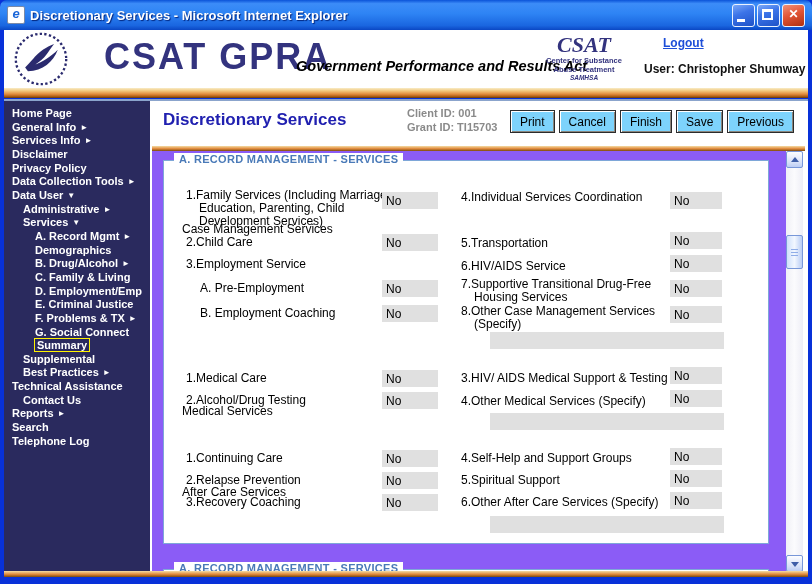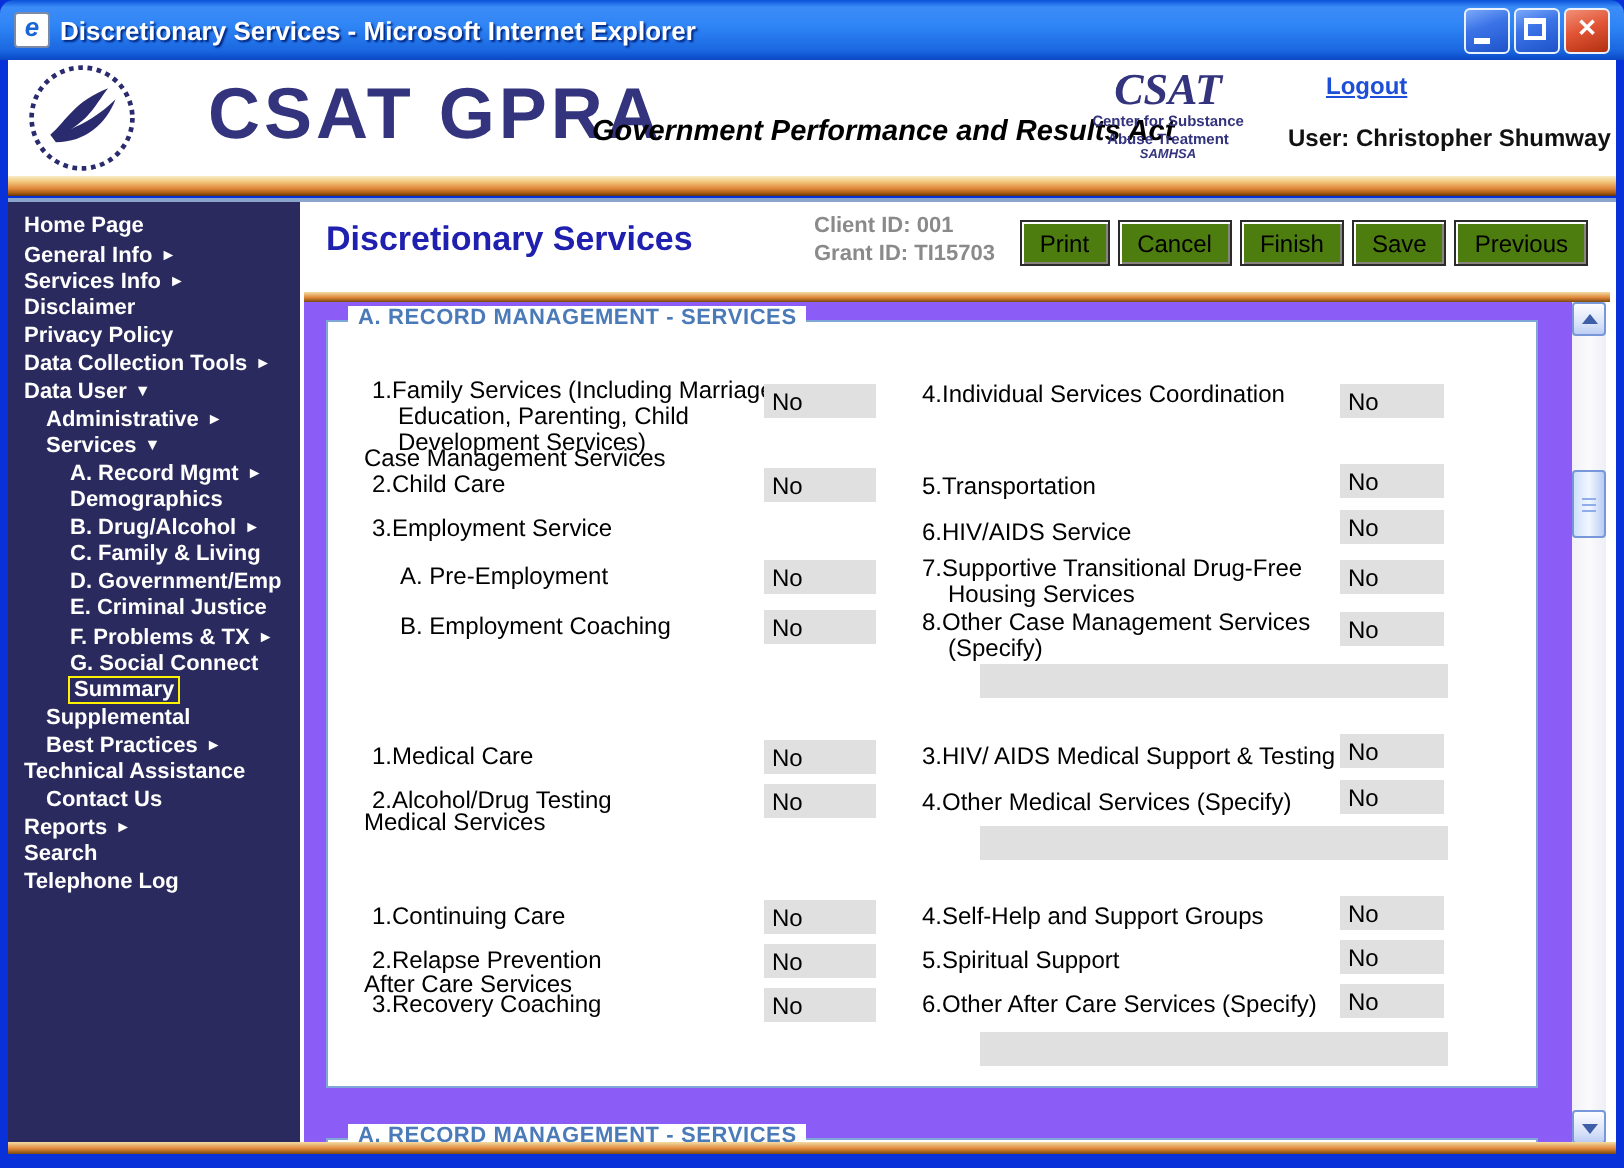--- a/index.html
+++ b/index.html
@@ -54,21 +54,21 @@
     white-space:nowrap;cursor:pointer;}
   .i0{padding-left:8px;} .i1{padding-left:19px;} .i2{padding-left:31px;}
   .nav-arrow{font-size:8px;margin-left:4px;vertical-align:1px;}
   .hl{outline:1px solid #fff200;padding:0 2px;}
 
   
   .page-title{left:163px;top:110px;font-size:17px;font-weight:bold;color:#2020b0;}
   .idline{left:407px;font-size:11px;font-weight:bold;color:#8a8a8a;}
   .btnrow{position:absolute;right:18px;top:110px;display:flex;gap:4px;}
   .xbtn{height:23px;padding:0 9px;font-family:"Liberation Sans",sans-serif;font-size:12px;
-    color:#000;background:#4d7c0f;border:1px solid #2b2b2b;
+    color:#000;background:#7dd3fc;border:1px solid #2b2b2b;
     box-shadow:inset 1px 1px 0 #ffffff,inset -1px -1px 0 #8a857c;cursor:pointer;}
   .gold-rule-main{left:152px;top:146px;width:653px;height:5px;
     background:linear-gradient(180deg,#f4dca4 0%,#e0883a 55%,#7a4a10 100%);}
   .gold-rule-bot{left:4px;top:571px;width:804px;height:6px;
     background:linear-gradient(180deg,#f4dca4 0%,#e0883a 55%,#7a4a10 100%);}
 
   
   .formview{left:152px;top:151px;width:634px;height:421px;background:#8b5cf6;overflow:hidden;}
   .fieldset{position:absolute;border:1px solid #7ea7d8;background:#fff;}
   .legend{position:absolute;left:10px;top:-8px;background:#fff;padding:0 5px;
@@ -143,21 +143,21 @@
   <div class="nav i0"><span>Disclaimer</span></div>
   <div class="nav i0"><span>Privacy Policy</span></div>
   <div class="nav i0"><span>Data Collection Tools</span><span class="nav-arrow">►</span></div>
   <div class="nav i0"><span>Data User</span><span class="nav-arrow">▼</span></div>
   <div class="nav i1"><span>Administrative</span><span class="nav-arrow">►</span></div>
   <div class="nav i1"><span>Services</span><span class="nav-arrow">▼</span></div>
   <div class="nav i2"><span>A. Record Mgmt</span><span class="nav-arrow">►</span></div>
   <div class="nav i2"><span>Demographics</span></div>
   <div class="nav i2"><span>B. Drug/Alcohol</span><span class="nav-arrow">►</span></div>
   <div class="nav i2"><span>C. Family &amp; Living</span></div>
-  <div class="nav i2"><span>D. Government/Emp</span></div>
+  <div class="nav i2"><span>D. Employment/Emp</span></div>
   <div class="nav i2"><span>E. Criminal Justice</span></div>
   <div class="nav i2"><span>F. Problems &amp; TX</span><span class="nav-arrow">►</span></div>
   <div class="nav i2"><span>G. Social Connect</span></div>
   <div class="nav i2"><span class="hl">Summary</span></div>
   <div class="nav i1"><span>Supplemental</span></div>
   <div class="nav i1"><span>Best Practices</span><span class="nav-arrow">►</span></div>
   <div class="nav i0"><span>Technical Assistance</span></div>
   <div class="nav i1"><span>Contact Us</span></div>
   <div class="nav i0"><span>Reports</span><span class="nav-arrow">►</span></div>
   <div class="nav i0"><span>Search</span></div>

